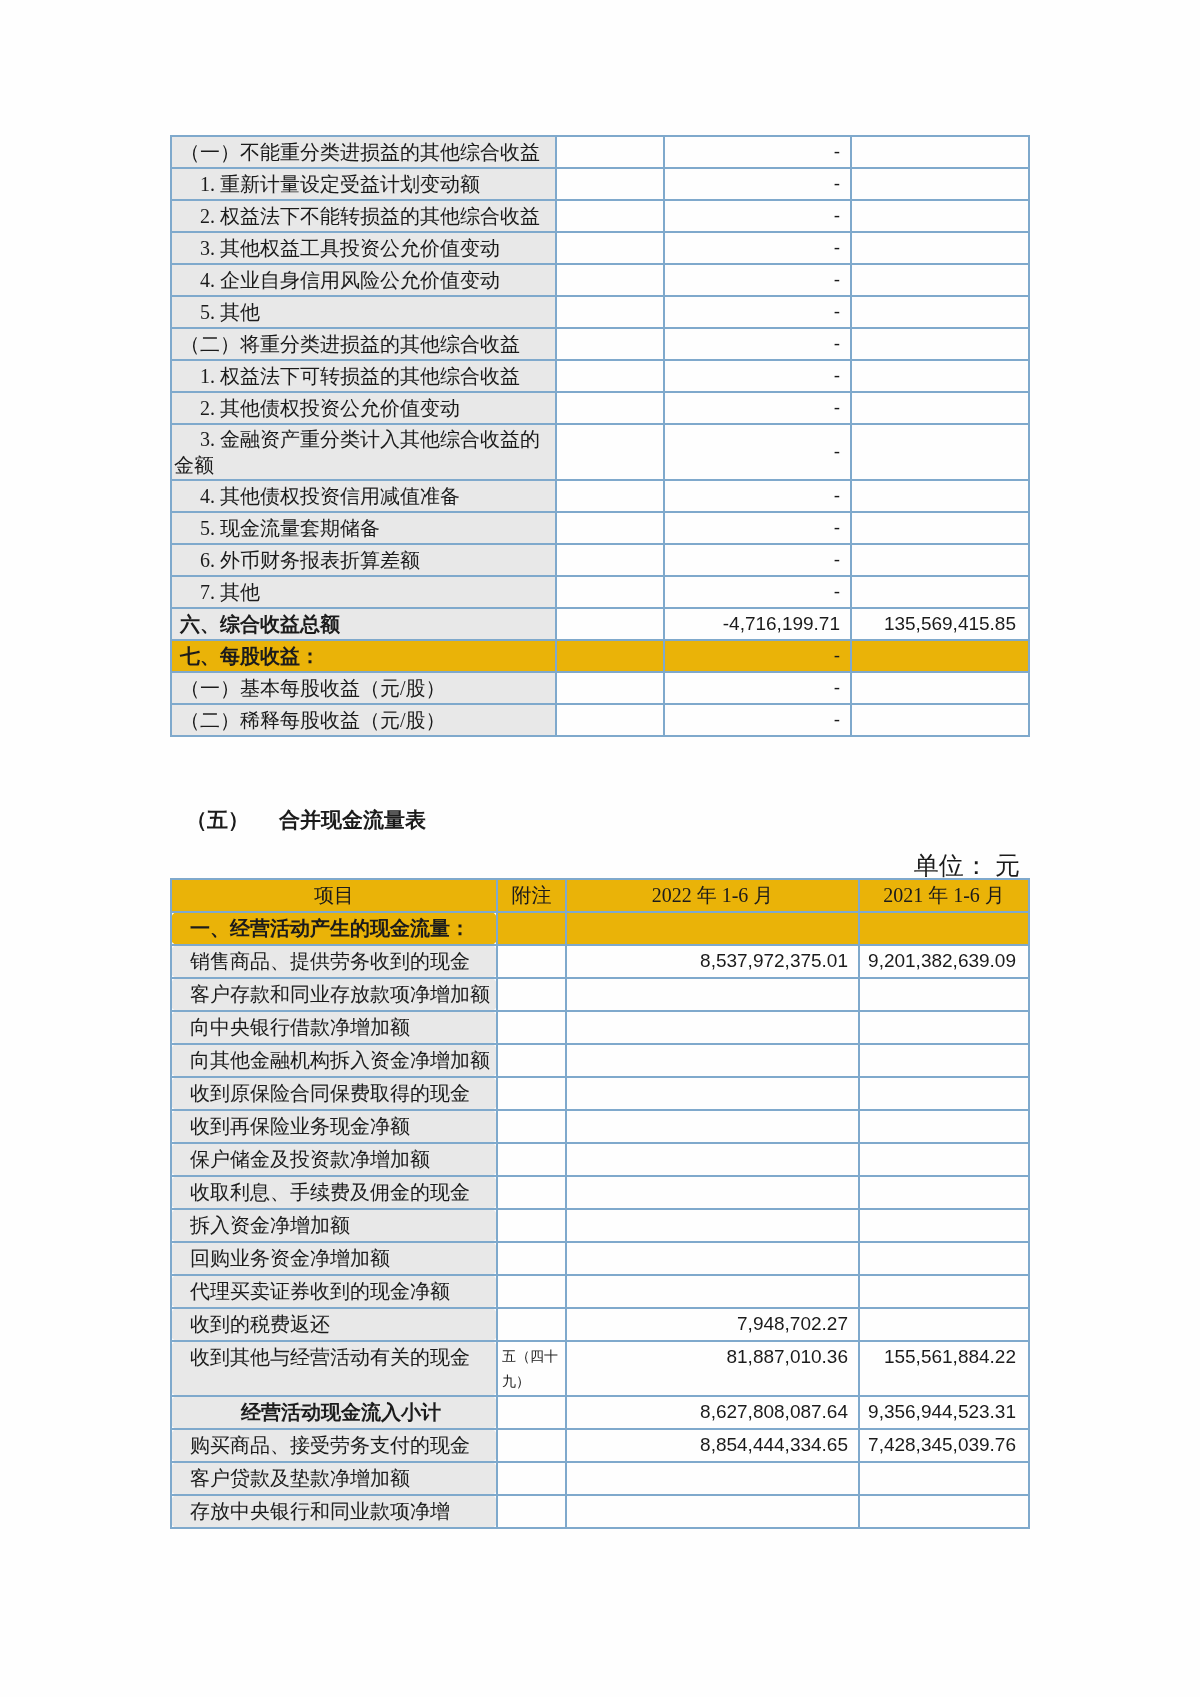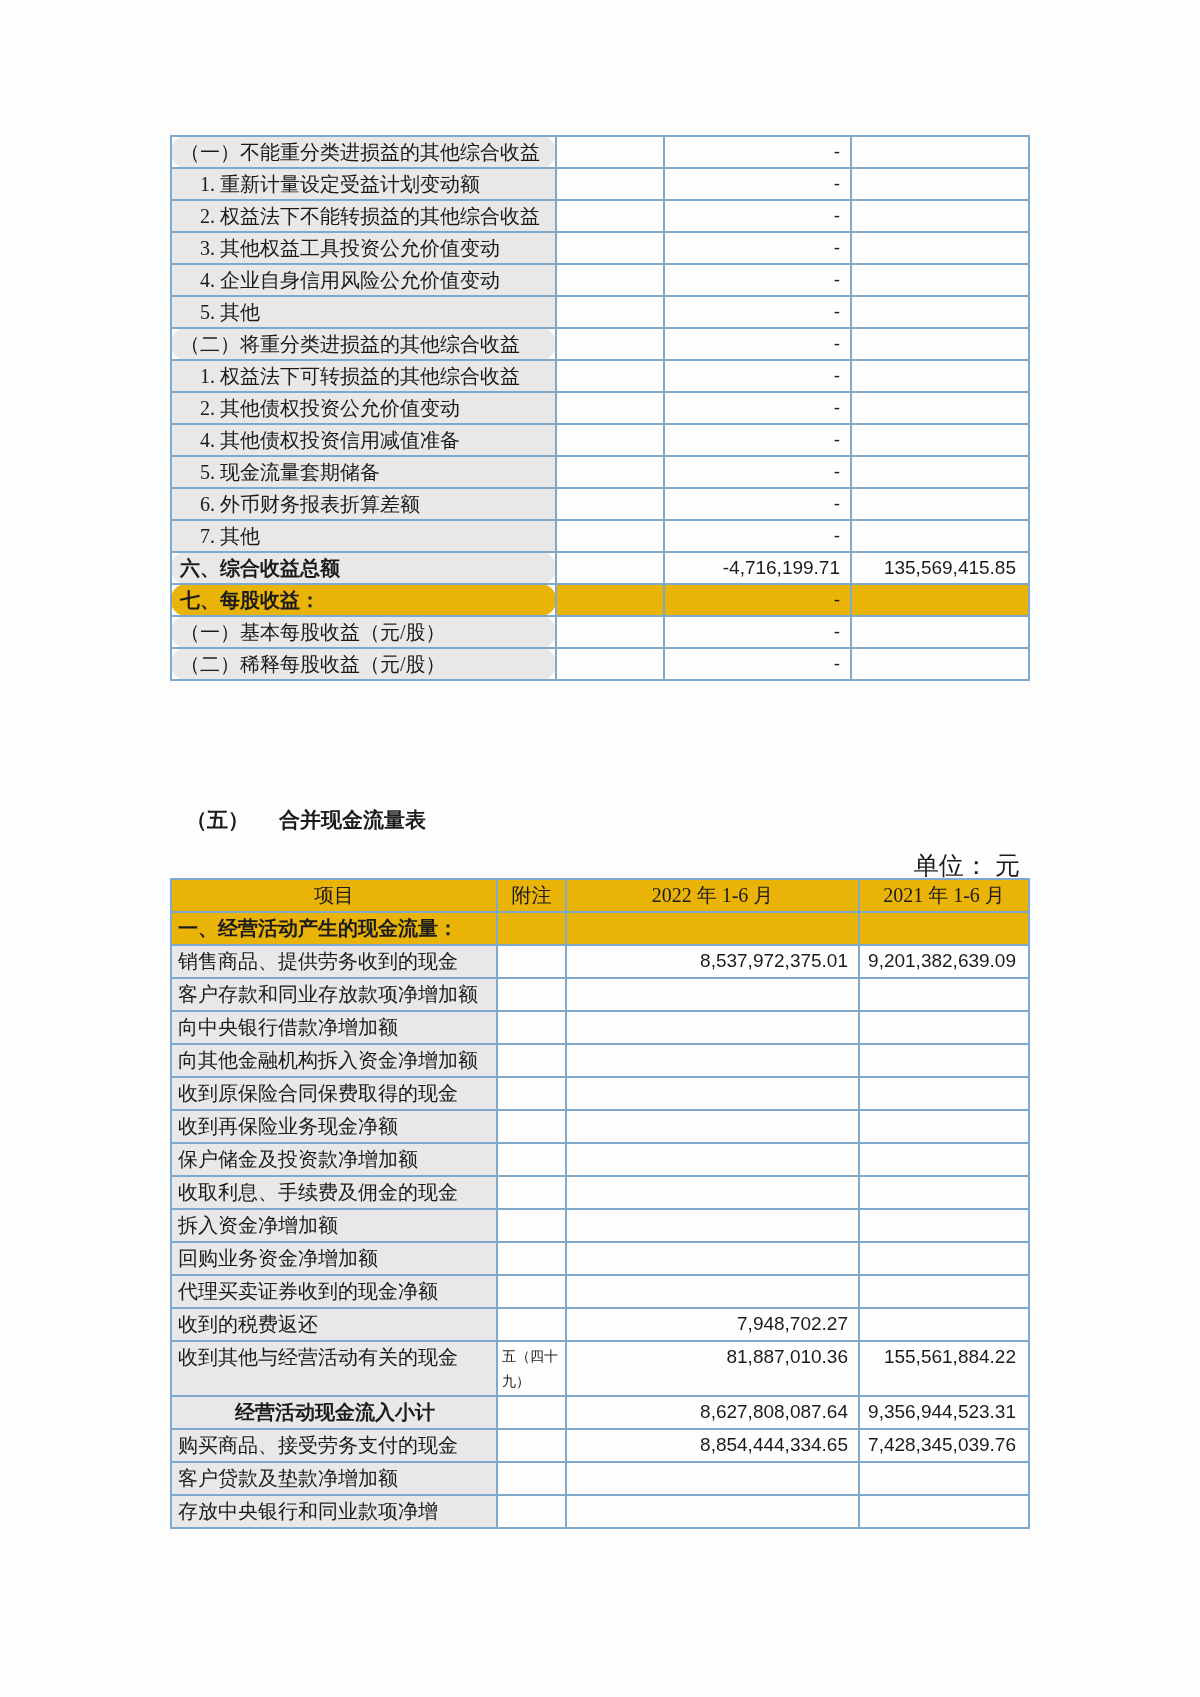--- a/index.html
+++ b/index.html
@@ -27,23 +27,23 @@
   }
   
   #income-table td { vertical-align:middle; }
   
   #cashflow-table td, #cashflow-table th { vertical-align:top; padding-top:2px; }
   .lab { background:#e8e8e8; text-align:left; }
   .full td { background:#eab308; }
   th { background:#eab308; font-weight:normal; text-align:center; }
   .b { font-weight:bold; }
   .ctr { text-align:center; }
-  .ind0 { text-indent:6px; padding-left:2px;border-radius:15px; }
+  .ind0 { text-indent:6px; padding-left:2px; }
   .ind1 { text-indent:26px; padding-left:2px; }
-  .indx { padding-left:6px; }
+  .indx { padding-left:18px;border-radius:7px; }
   .val {
     text-align:right;
     padding-right:10px;
     font-family:"Liberation Sans", sans-serif;
     font-size:19px;
   }
   .v21 { padding-right:12px;text-align:right; }
   .note {
     font-size:14px;
     padding-left:4px;
@@ -118,20 +118,26 @@
             <td class="val v21"></td>
           </tr>
           <tr>
             <td class="lab ind1">1. 权益法下可转损益的其他综合收益</td>
             <td class="note"></td>
             <td class="val">-</td>
             <td class="val v21"></td>
           </tr>
           <tr>
             <td class="lab ind1">2. 其他债权投资公允价值变动</td>
+            <td class="note"></td>
+            <td class="val">-</td>
+            <td class="val v21"></td>
+          </tr>
+          <tr>
+            <td class="lab ind1">3. 金融资产重分类计入其他综合收益的金额</td>
             <td class="note"></td>
             <td class="val">-</td>
             <td class="val v21"></td>
           </tr>
           <tr>
             <td class="lab ind1">4. 其他债权投资信用减值准备</td>
             <td class="note"></td>
             <td class="val">-</td>
             <td class="val v21"></td>
           </tr>

